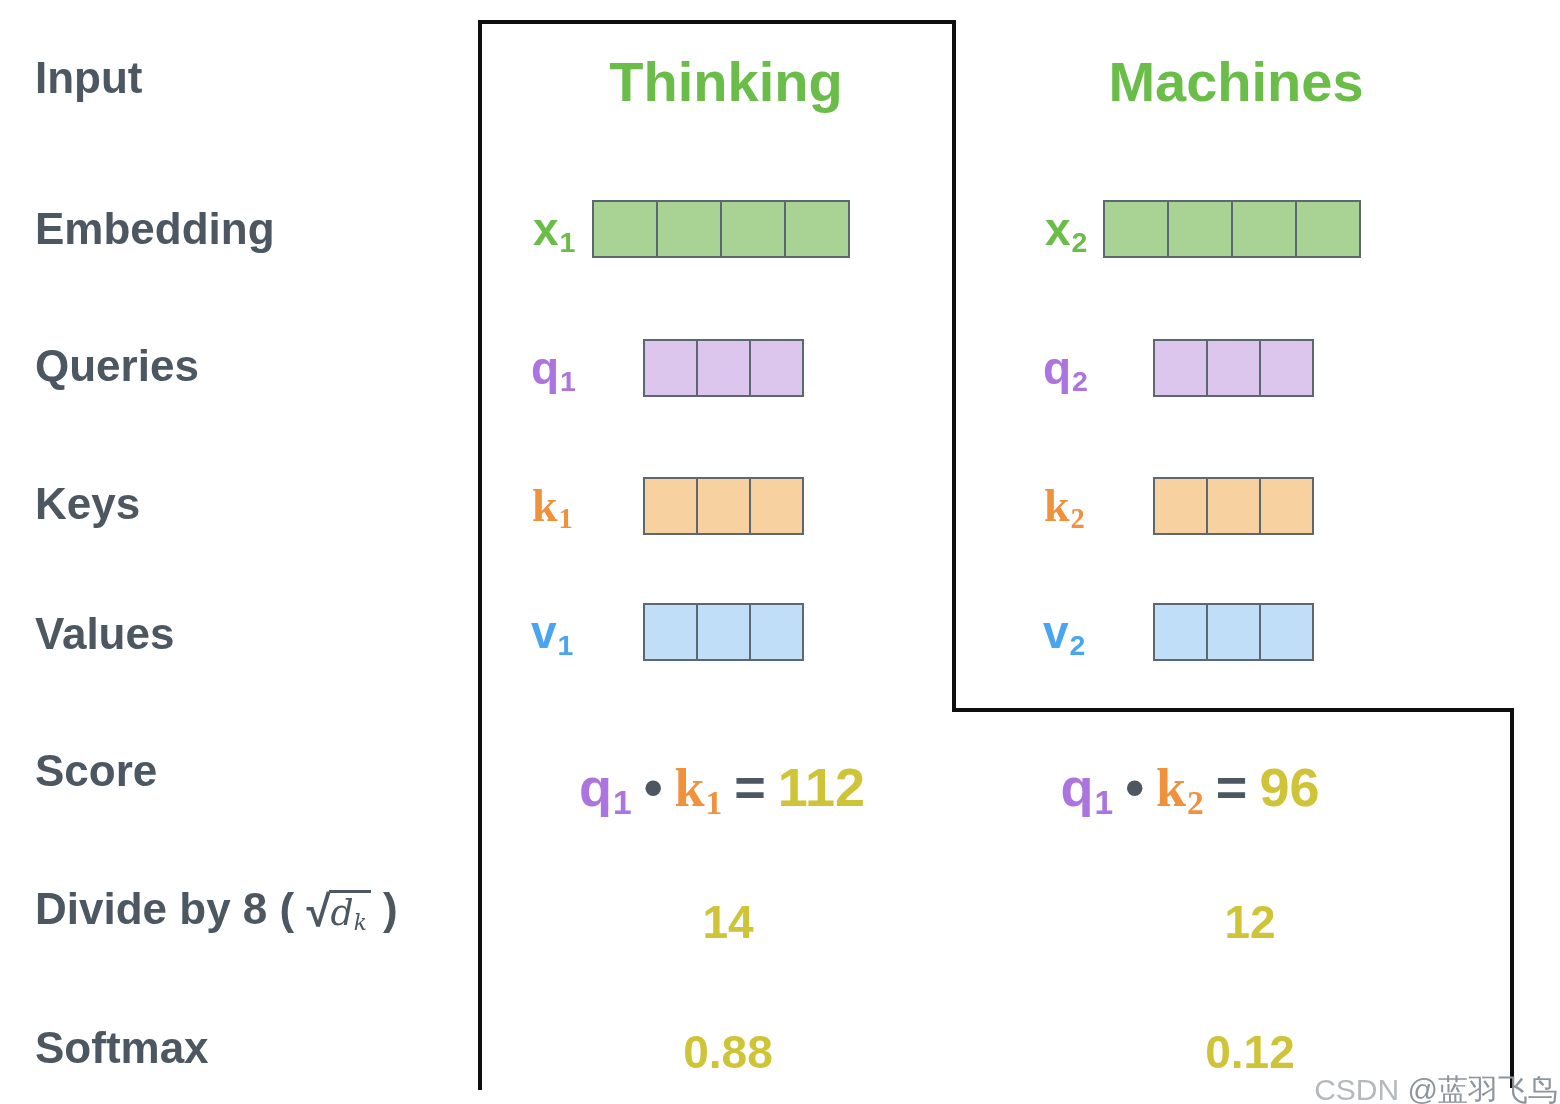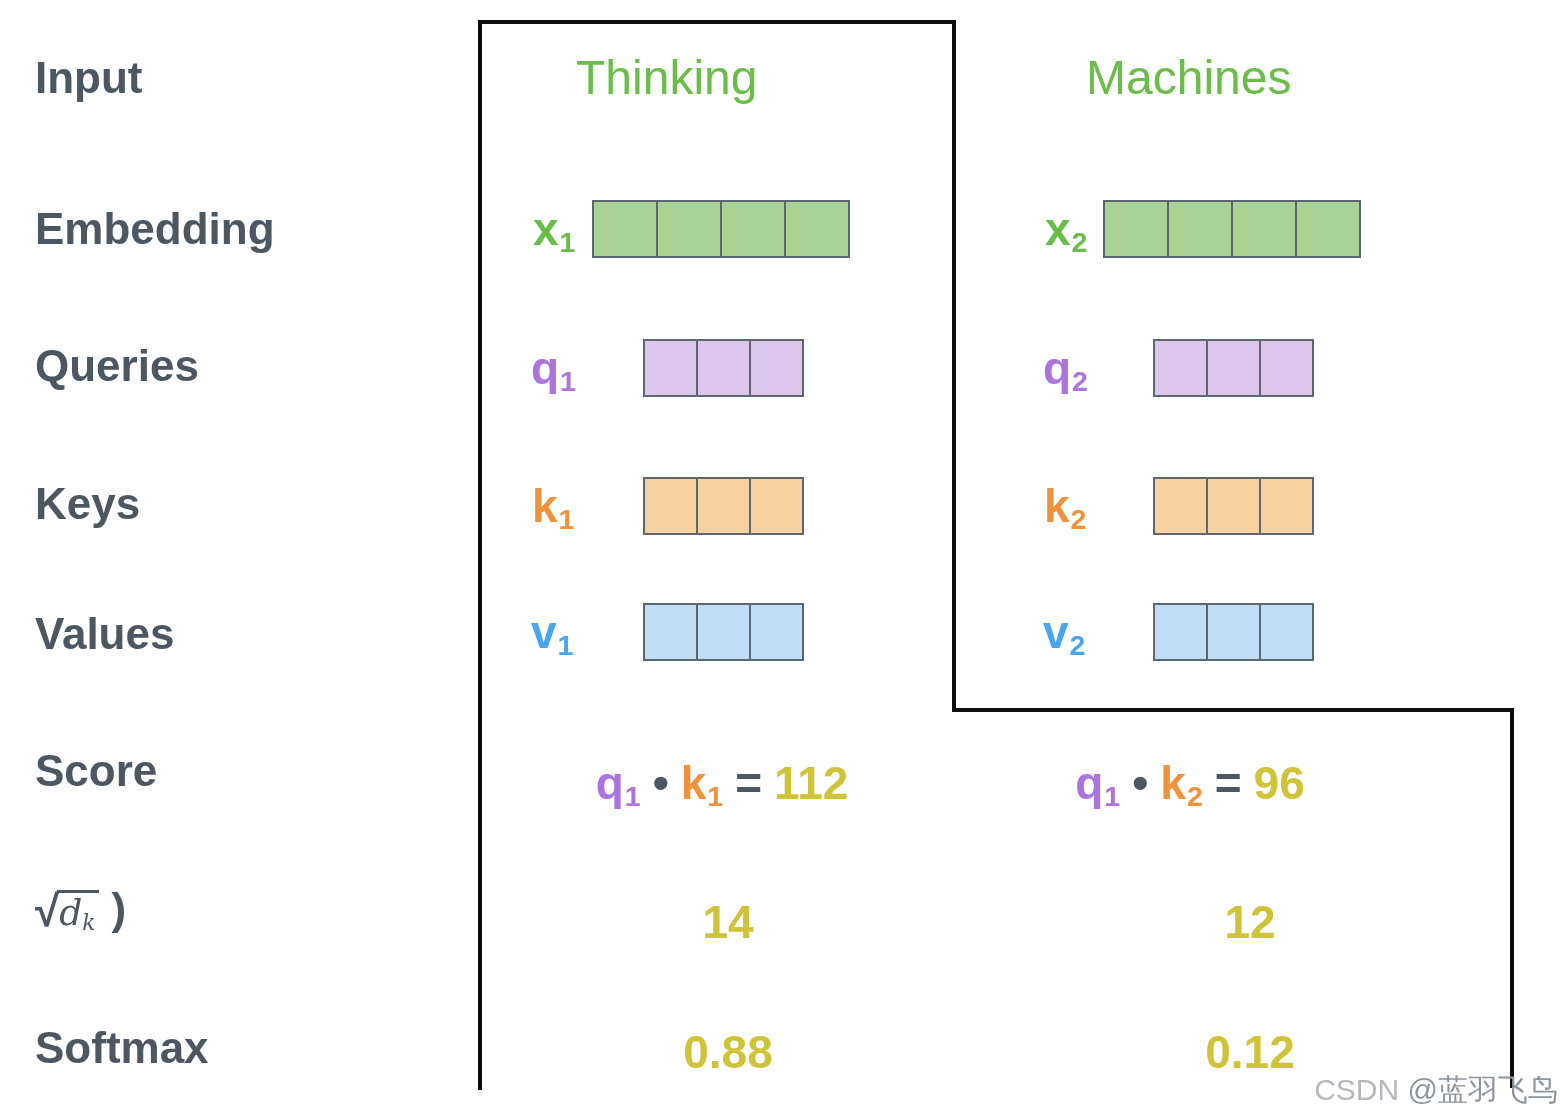--- a/index.html
+++ b/index.html
@@ -4,47 +4,47 @@
 <style>
   html,body{margin:0;padding:0;background:#ffffff;}
   .stage{position:relative;width:1560px;height:1104px;background:#ffffff;
          font-family:"Liberation Sans",sans-serif;overflow:hidden;}
 
   
   .rail{position:absolute;left:35px;color:var(--label_gray);font-size:44px;
         font-weight:600;line-height:1;white-space:nowrap;text-align:center;}
 
   
-  .hdr{position:absolute;width:300px;top:54px;text-align:left;
-       color:var(--header_green);font-size:48px;font-weight:400;line-height:1;}
+  .hdr{position:absolute;width:300px;top:54px;text-align:center;
+       color:var(--header_green);font-size:56px;font-weight:700;line-height:1;}
 
   
   .frame{position:absolute;background:var(--frame_black);}
 
   
   .vlabel{position:absolute;font-size:46px;font-weight:700;line-height:58px;height:58px;}
   .sub{font-size:0.62em;position:relative;top:0.25em;margin-left:1px;}
 
   
   .cells{position:absolute;display:flex;}
   .cell{width:55px;height:58px;border:2px solid var(--cell_border);box-sizing:border-box;}
   .cell + .cell{margin-left:-2px;}
   .cells.wide .cell{width:66px;}
   .cells.emb .cell{background:var(--embedding_fill);}
   .cells.qry .cell{background:var(--query_fill);}
   .cells.key .cell{background:var(--key_fill);}
   .cells.val .cell{background:var(--value_fill);}
 
   .c-emb{color:var(--embedding_text);text-align:right;}
   .c-qry{color:var(--query_text);}
-  .c-key{color:var(--key_text);}
+  .c-key{color:var(--key_text);font-family:Liberation Serif, serif;}
   .c-val{color:var(--value_text);}
 
   
-  .score{position:absolute;width:440px;top:760px;text-align:center;font-size:46px;
+  .score{position:absolute;width:440px;top:760px;text-align:center;font-size:54px;
          font-weight:700;line-height:1;white-space:nowrap;}
   .score .dot{color:var(--label_gray);margin:0 12px;}
   .score .eq{color:var(--label_gray);margin:0 12px;}
   .score .val{color:var(--result_yellow);}
 
   
   .num{position:absolute;width:220px;text-align:center;font-size:46px;font-weight:700;
        color:var(--result_yellow);line-height:1;}
 
   
@@ -72,21 +72,21 @@
   <div class="frame" style="left:952px;top:708px;width:562px;height:4px"></div>
   <div class="frame" style="left:1510px;top:708px;width:4px;height:380px"></div>
 
   <div class="rail" style="top:56px">Input</div>
   <div class="rail" style="top:207px">Embedding</div>
   <div class="rail" style="top:344px">Queries</div>
   <div class="rail" style="top:482px">Keys</div>
   <div class="rail" style="top:612px">Values</div>
   <div class="rail" style="top:749px">Score</div>
   <div class="rail" style="top:887px">
-    <span class="root">
+    <span>Divide by 8 ( </span><span class="root">
         <span class="sqrt">√</span>
         <span class="radicand"><span>d</span><span class="rsub">k</span></span>
       </span><span> )</span>
   </div>
   <div class="rail" style="top:1026px">Softmax</div>
 
   <div class="hdr" style="left:576px">Thinking</div>
   <div class="hdr" style="left:1086px">Machines</div>
 
   <div class="vlabel c-emb" style="left:533px;top:200px"><span>x</span><span class="sub">1</span></div>

